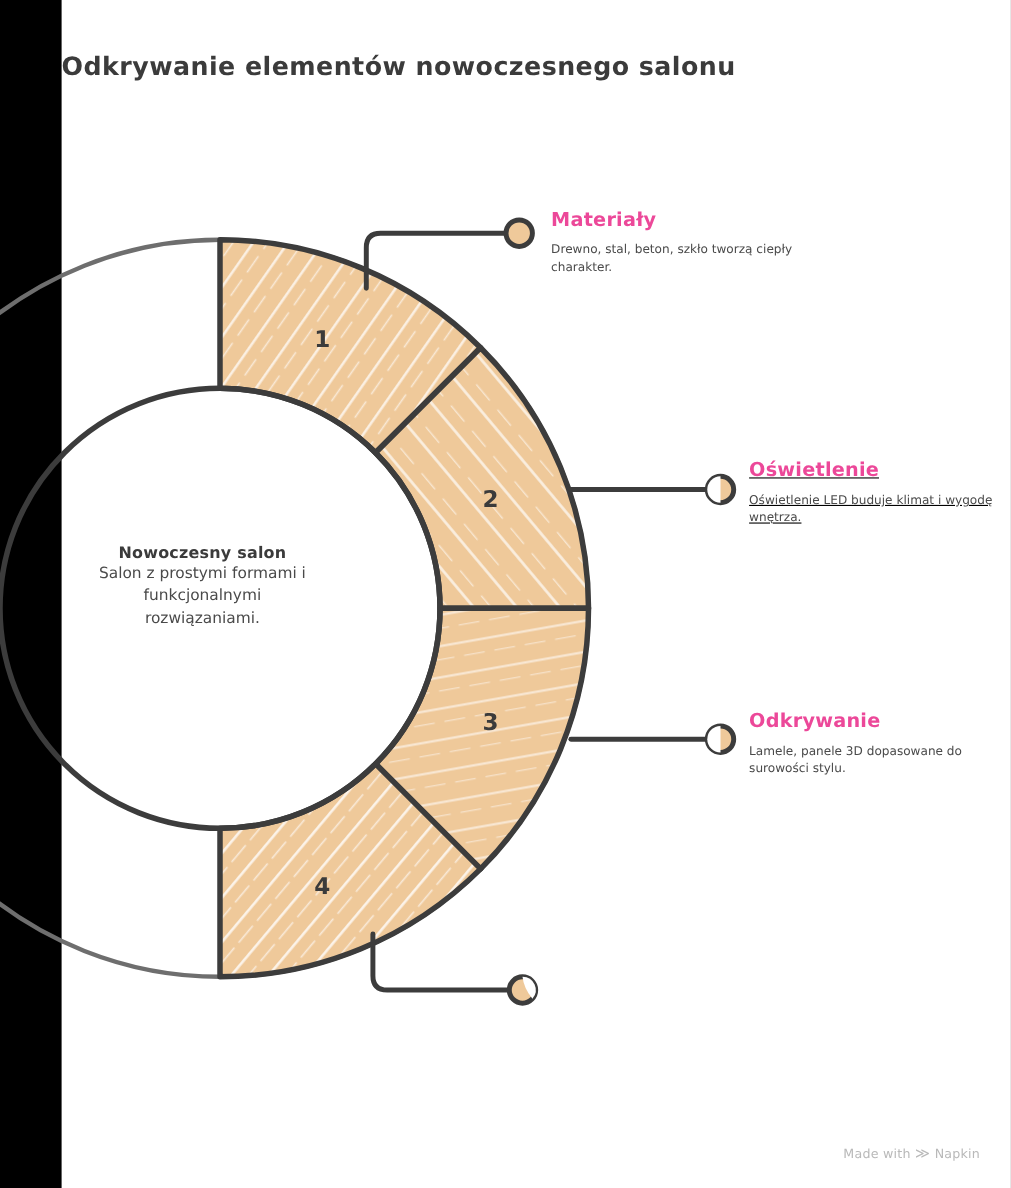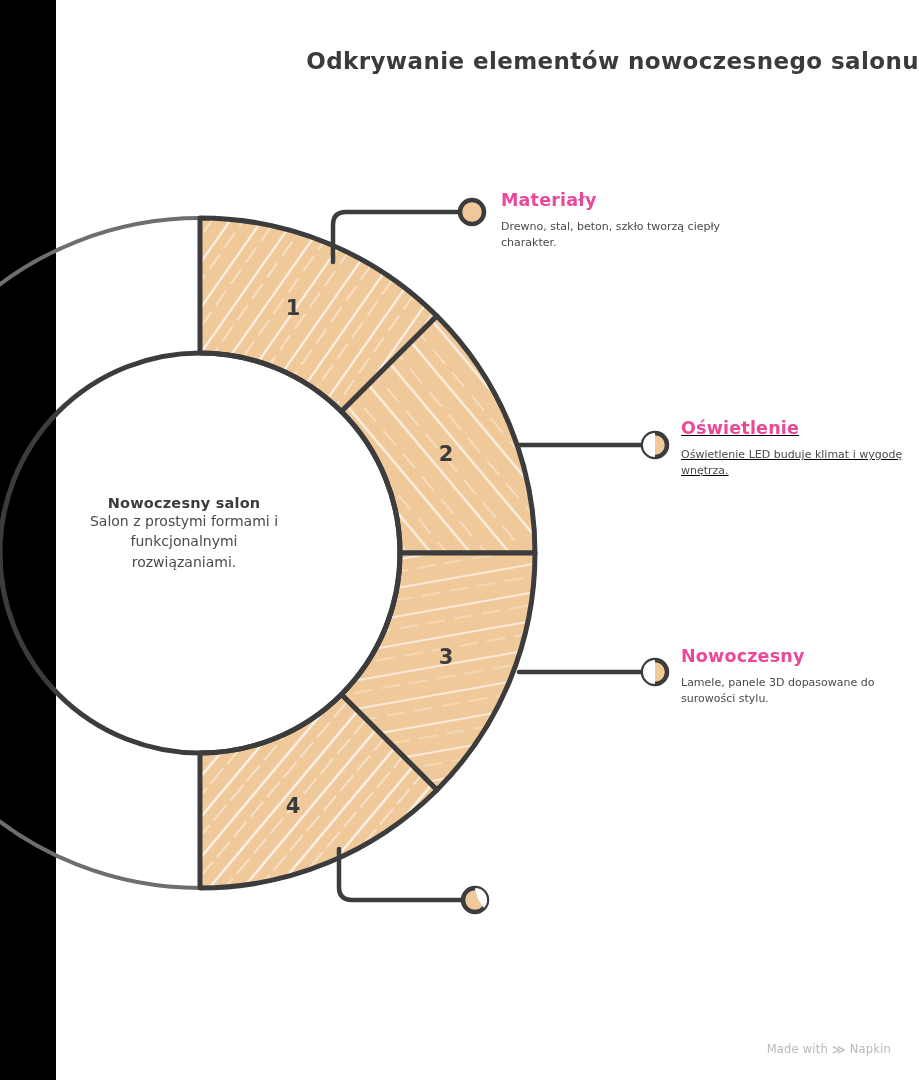--- a/index.html
+++ b/index.html
@@ -32,21 +32,21 @@
     left: 0;
     top: 0;
     width: 919px;
     height: 1080px;
   }
   .title {
     position: absolute;
     left: 56px;
     top: 48px;
     width: 863px;
-    text-align: right;
+    text-align: left;
     font-size: 23px;
     font-weight: bold;
     color: #3b3b3b;
     letter-spacing: 0.4px;
     font-family: "DejaVu Sans", "Liberation Sans", sans-serif;
   }
   .center-block {
     position: absolute;
     left: 80px;
     top: 495px;
@@ -182,21 +182,21 @@
     <div class="callout-title">Materiały</div>
     <div class="callout-desc">Drewno, stal, beton, szkło tworzą ciepły charakter.</div>
   </div>
 
   <div class="callout c-oswietlenie">
     <div class="callout-title">Oświetlenie</div>
     <div class="callout-desc">Oświetlenie LED buduje klimat i wygodę wnętrza.</div>
   </div>
 
   <div class="callout c-dekoracje">
-    <div class="callout-title">Nowoczesny</div>
+    <div class="callout-title">Odkrywanie</div>
     <div class="callout-desc">Lamele, panele 3D dopasowane do surowości stylu.</div>
   </div>
 
 
   <div class="watermark">
     <span>Made with</span>
     <span class="np-logo">≫</span>
     <span>Napkin</span>
   </div>
 </div>

